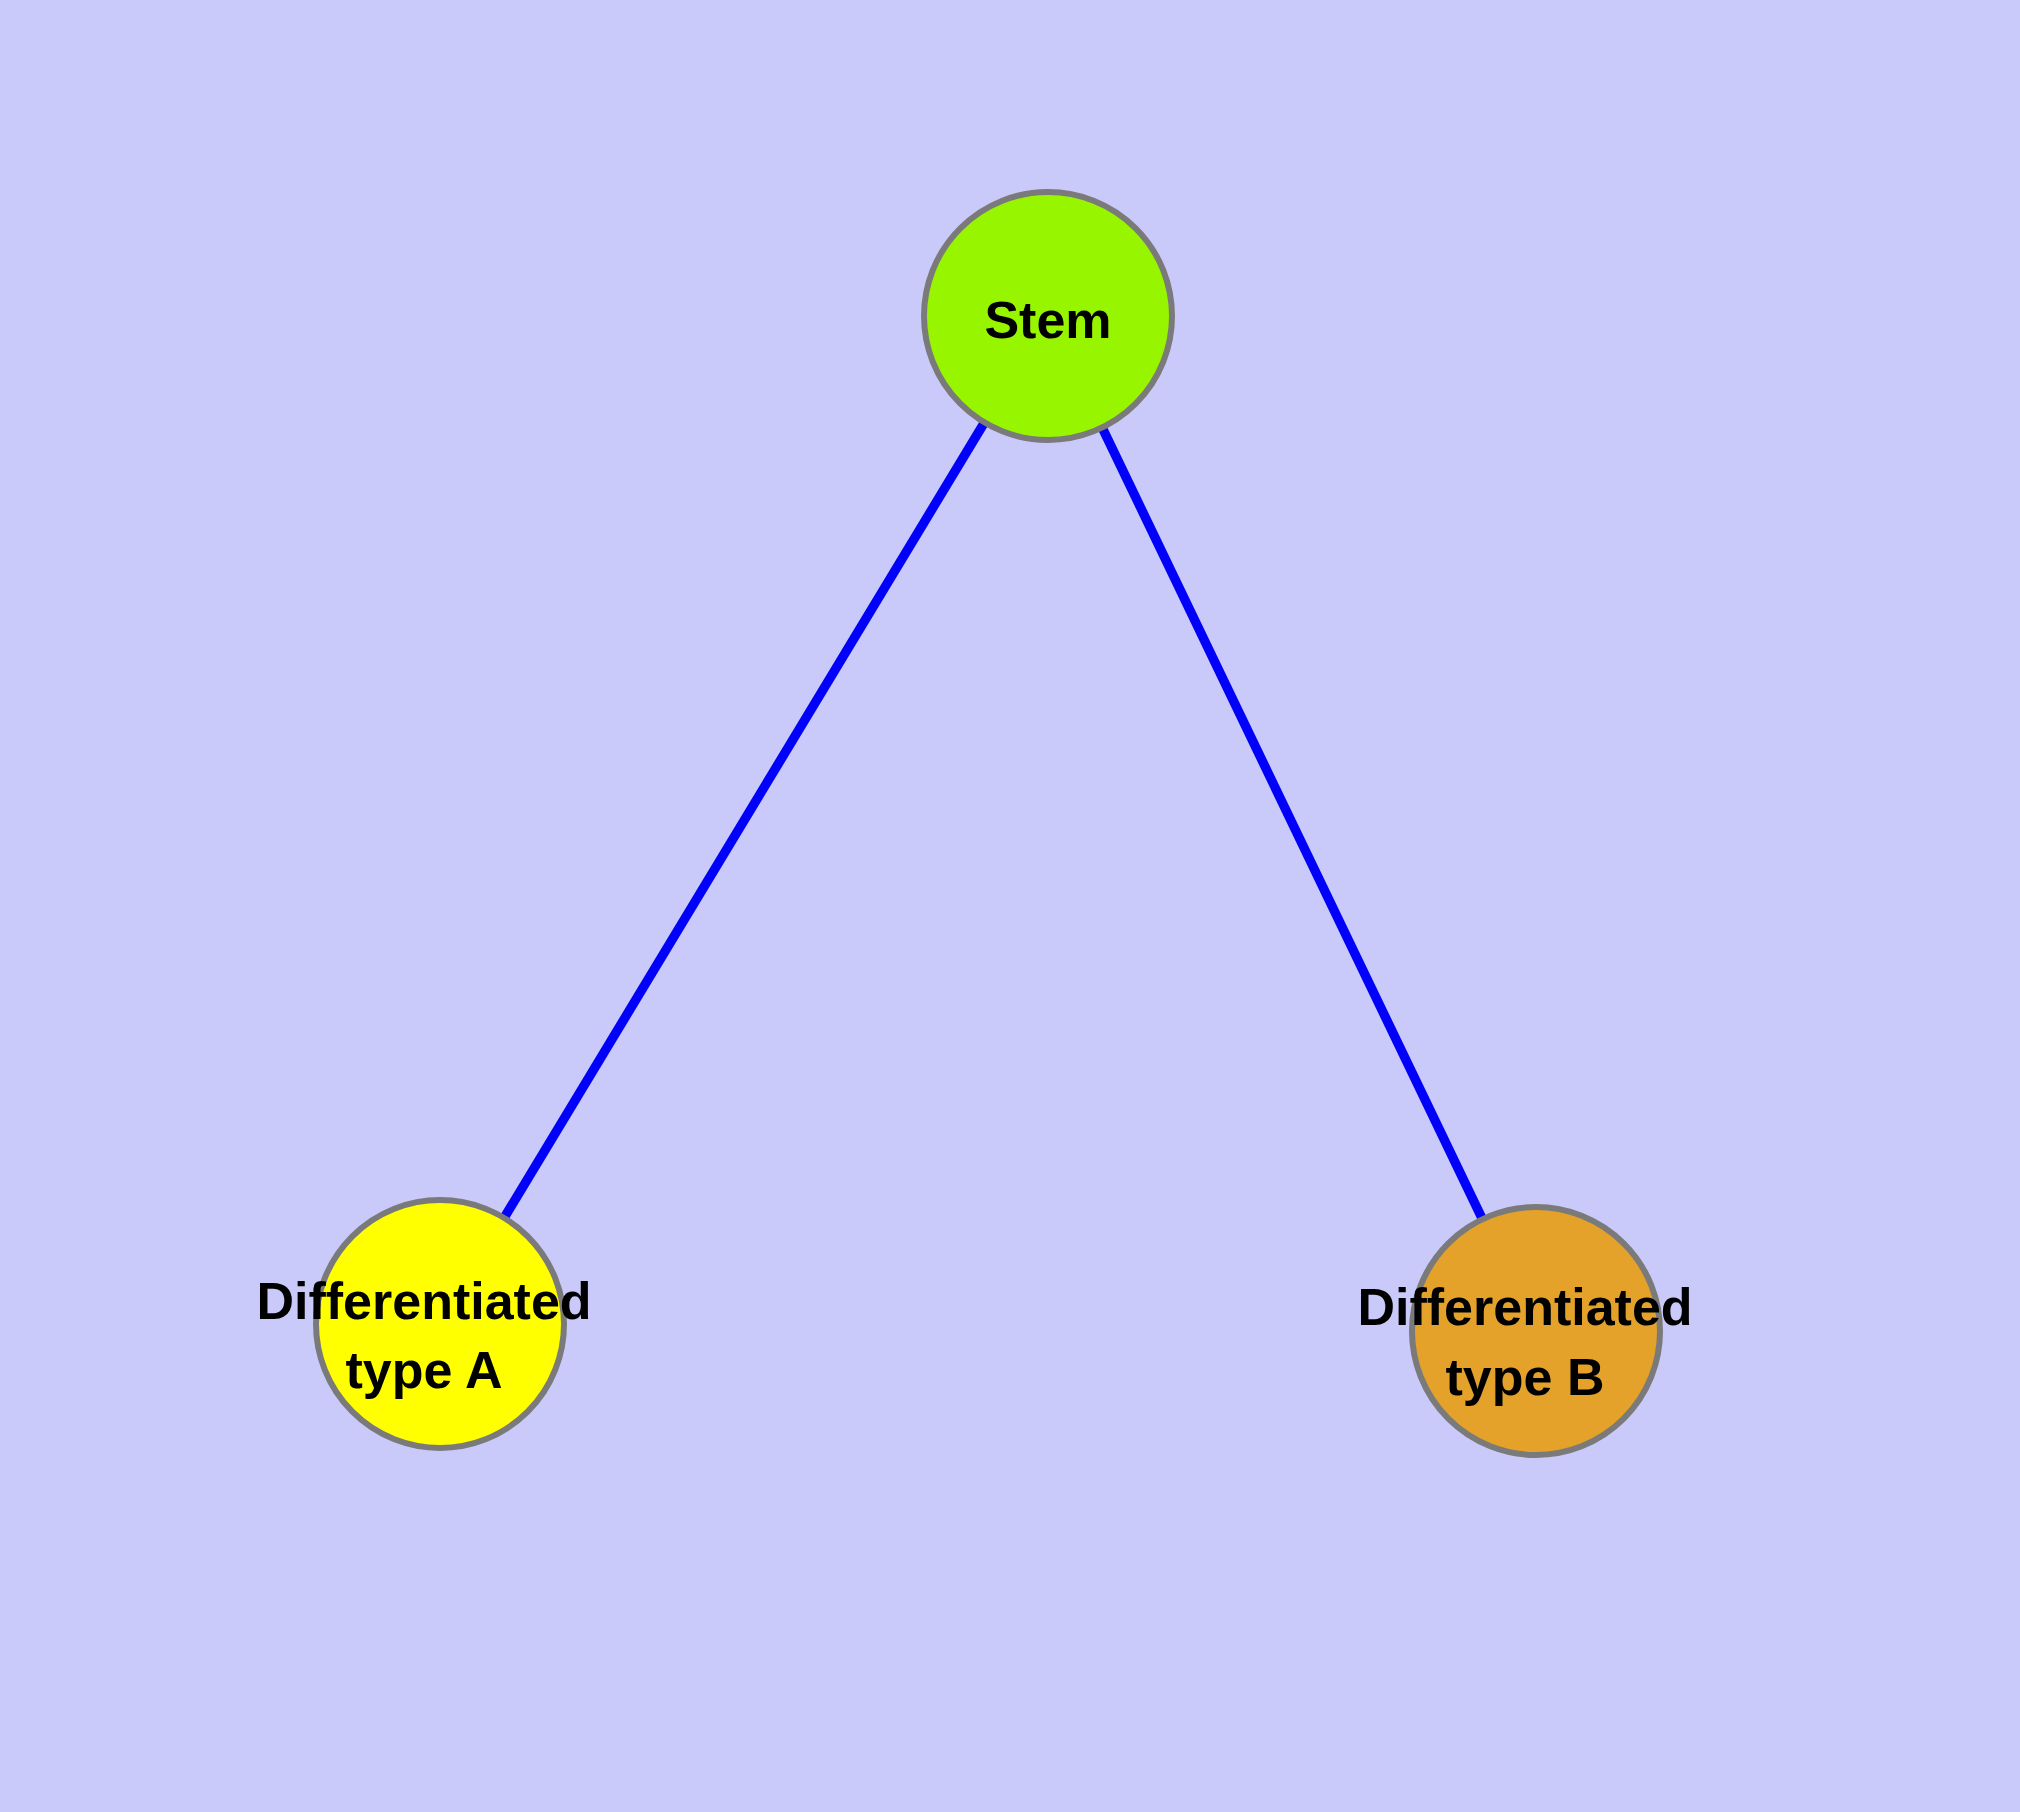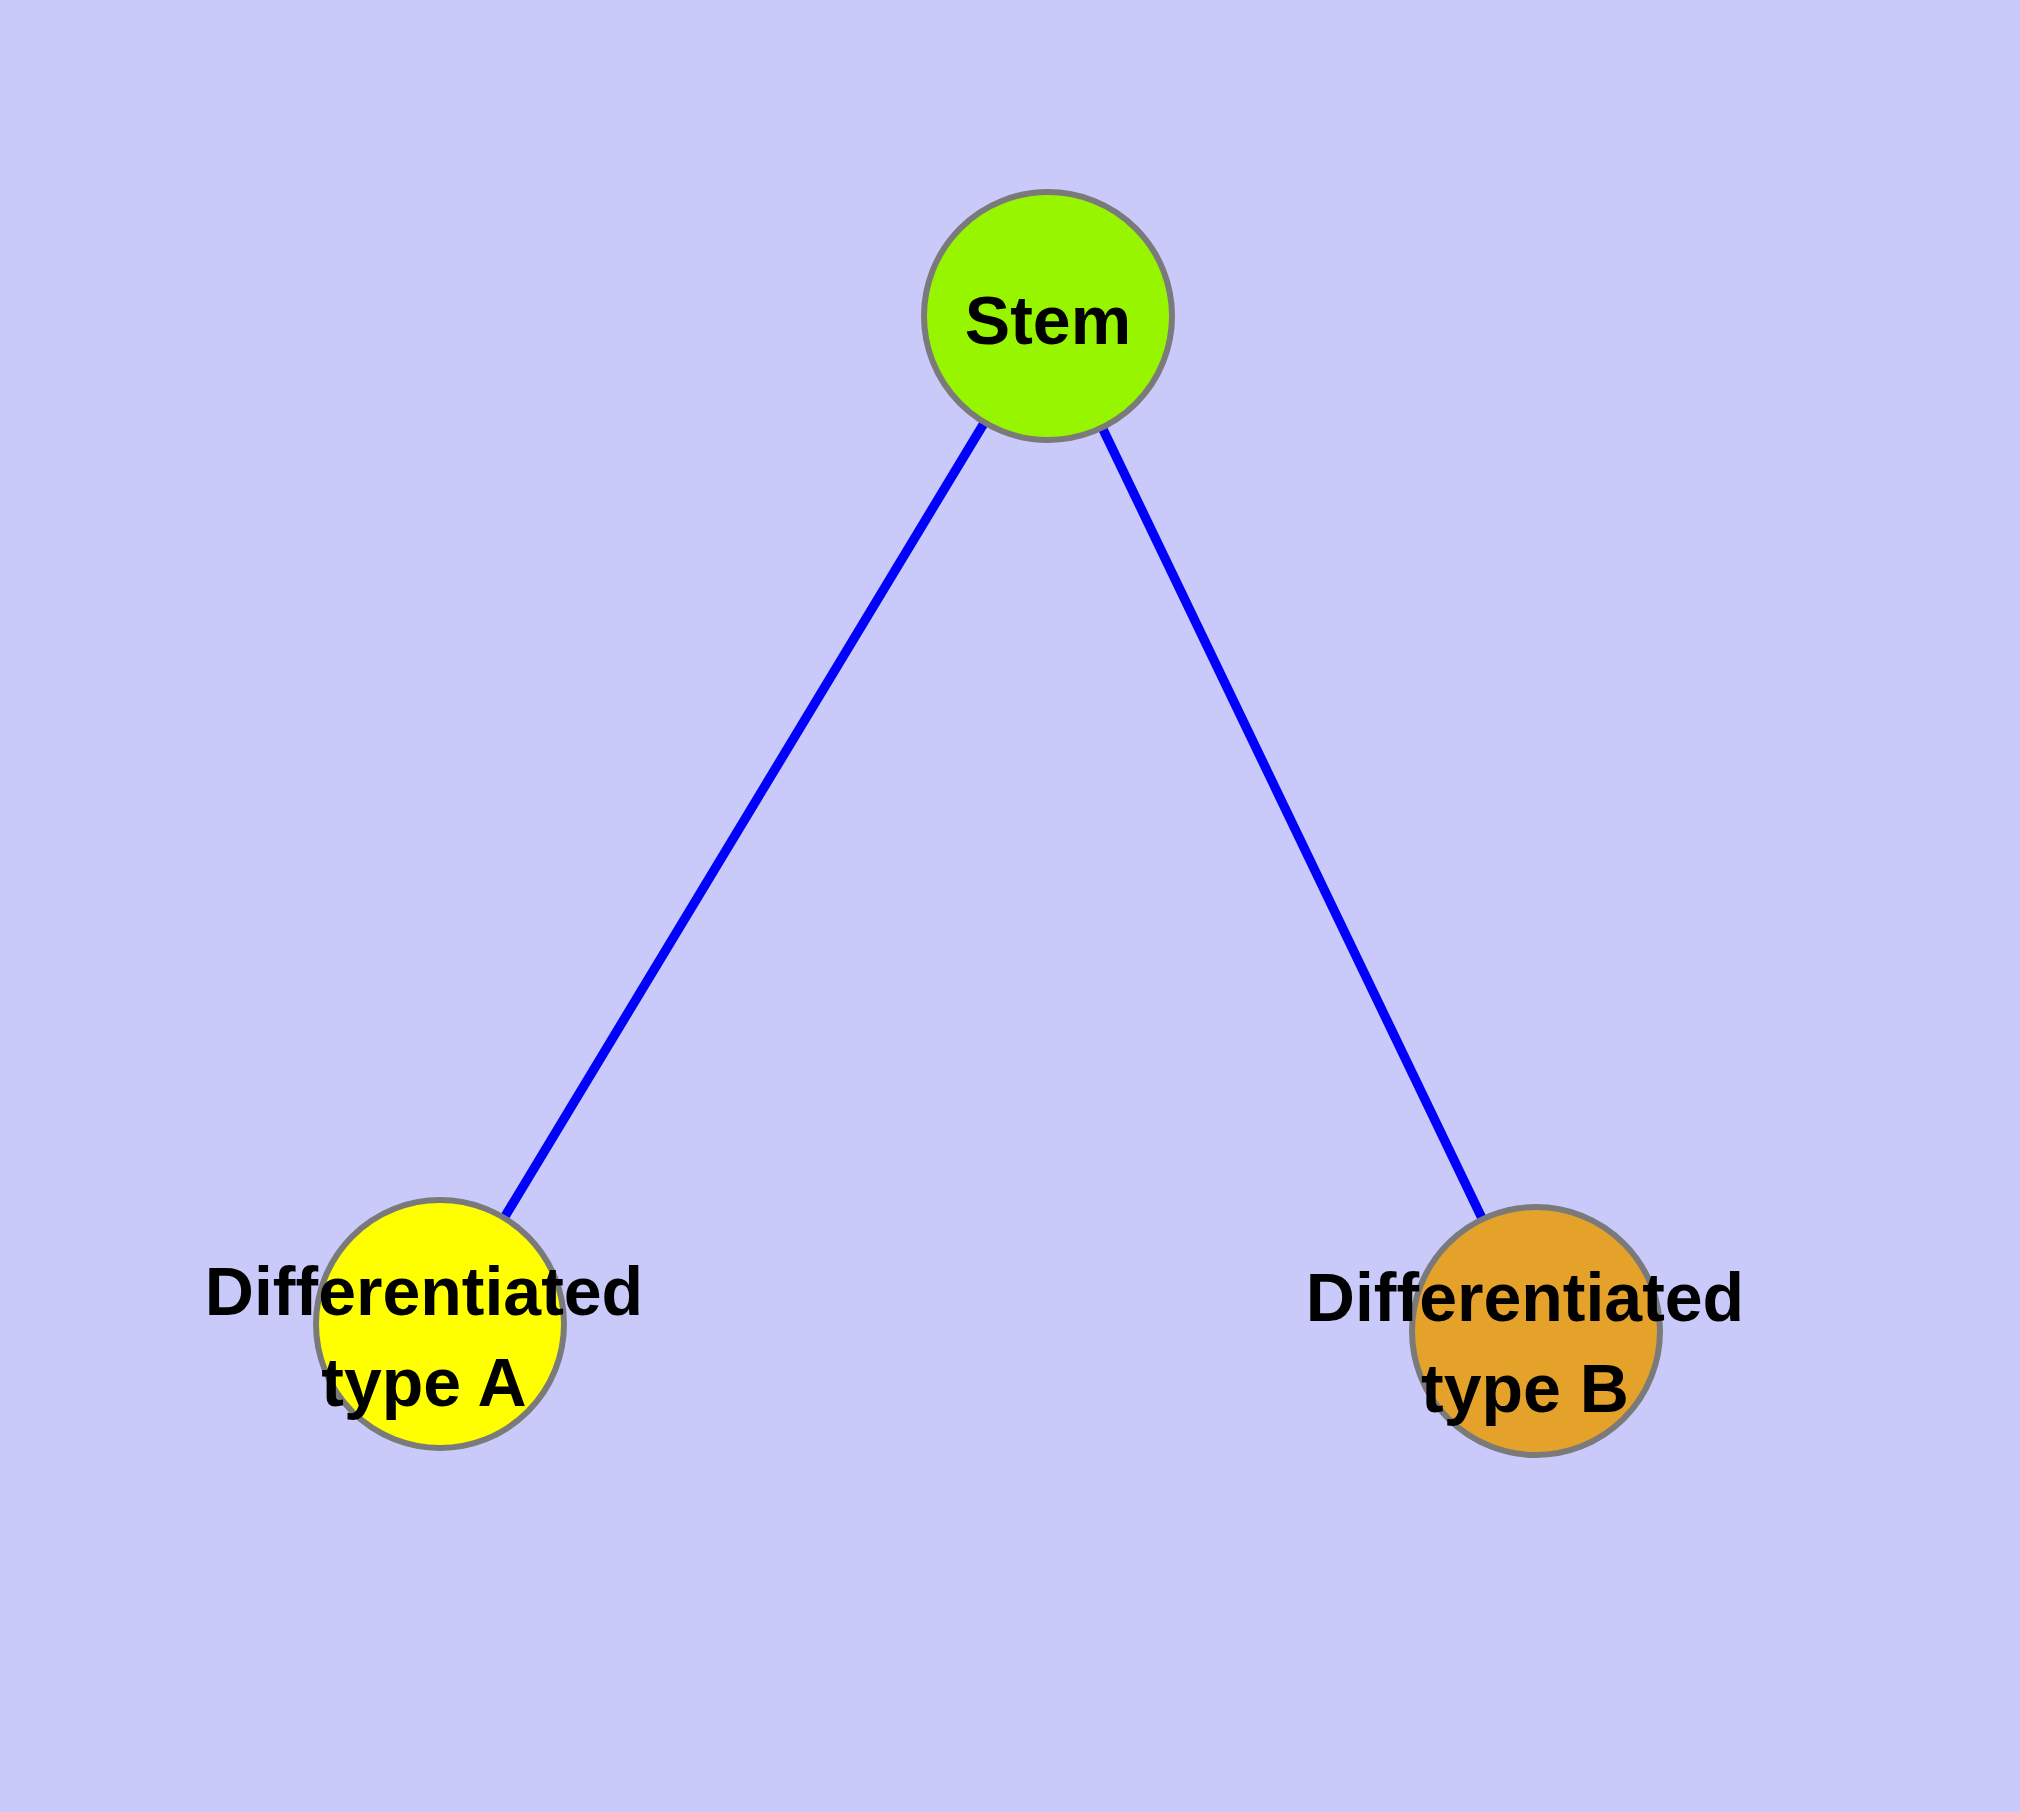--- a/index.html
+++ b/index.html
@@ -38,21 +38,21 @@
     border-radius: 50%;
     border: 6px solid #7a7a7a;
     box-sizing: border-box;
   }
   .label {
     position: absolute;
     left: 0;
     top: 0;
     transform: translate(-50%, -50%);
     font-weight: 700;
-    font-size: 68px;
+    font-size: 52px;
     line-height: 1.34;
     letter-spacing: 0;
     white-space: pre-line;
     text-align: center;
     width: max-content;
   }
 </style>
 </head>
 <body>
 

